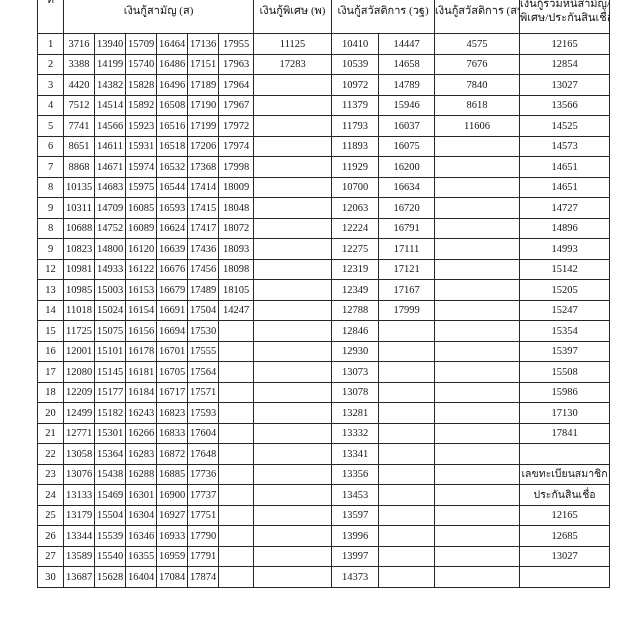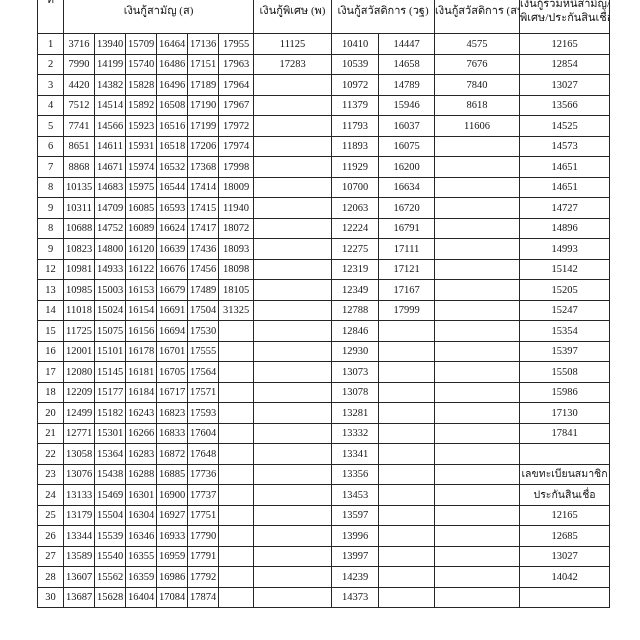--- a/index.html
+++ b/index.html
@@ -104,21 +104,21 @@
           <td>17136</td>
           <td>17955</td>
           <td>11125</td>
           <td>10410</td>
           <td>14447</td>
           <td>4575</td>
           <td>12165</td>
         </tr>
         <tr>
           <td>2</td>
-          <td>7990</td>
+          <td>3388</td>
           <td>14199</td>
           <td>15740</td>
           <td>16486</td>
           <td>17151</td>
           <td>17963</td>
           <td>17283</td>
           <td>10539</td>
           <td>14658</td>
           <td>7676</td>
           <td>12854</td>
@@ -207,21 +207,21 @@
           <td></td>
           <td>14651</td>
         </tr>
         <tr>
           <td>9</td>
           <td>10311</td>
           <td>14709</td>
           <td>16085</td>
           <td>16593</td>
           <td>17415</td>
-          <td>11940</td>
+          <td>18048</td>
           <td></td>
           <td>12063</td>
           <td>16720</td>
           <td></td>
           <td>14727</td>
         </tr>
         <tr>
           <td>8</td>
           <td>10688</td>
           <td>14752</td>
@@ -277,21 +277,21 @@
           <td></td>
           <td>15205</td>
         </tr>
         <tr>
           <td>14</td>
           <td>11018</td>
           <td>15024</td>
           <td>16154</td>
           <td>16691</td>
           <td>17504</td>
-          <td>31325</td>
+          <td>14247</td>
           <td></td>
           <td>12788</td>
           <td>17999</td>
           <td></td>
           <td>15247</td>
         </tr>
         <tr>
           <td>15</td>
           <td>11725</td>
           <td>15075</td>
@@ -453,34 +453,20 @@
           <td>16959</td>
           <td>17791</td>
           <td></td>
           <td></td>
           <td>13997</td>
           <td></td>
           <td></td>
           <td>13027</td>
         </tr>
         <tr>
-          <td>28</td>
-          <td>13607</td>
-          <td>15562</td>
-          <td>16359</td>
-          <td>16986</td>
-          <td>17792</td>
-          <td></td>
-          <td></td>
-          <td>14239</td>
-          <td></td>
-          <td></td>
-          <td>14042</td>
-        </tr>
-        <tr>
           <td>30</td>
           <td>13687</td>
           <td>15628</td>
           <td>16404</td>
           <td>17084</td>
           <td>17874</td>
           <td></td>
           <td></td>
           <td>14373</td>
           <td></td>

